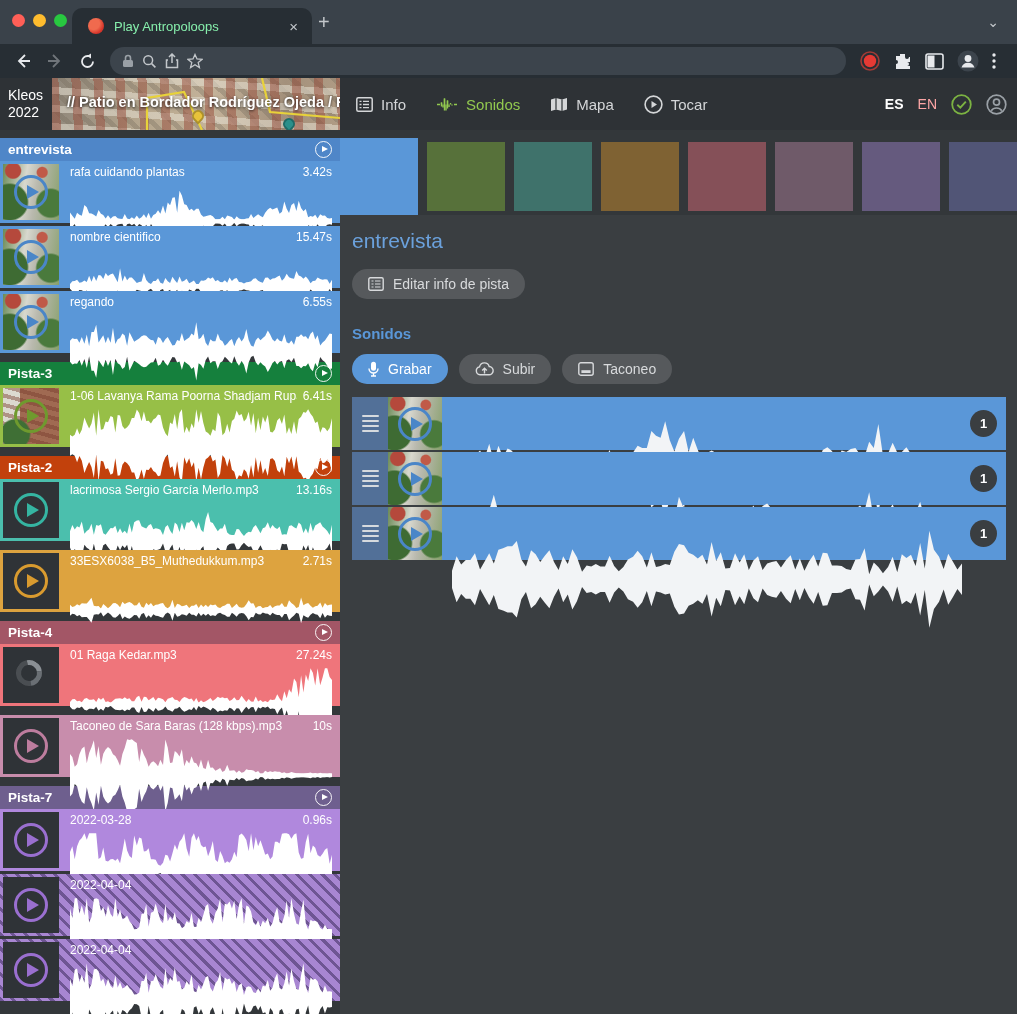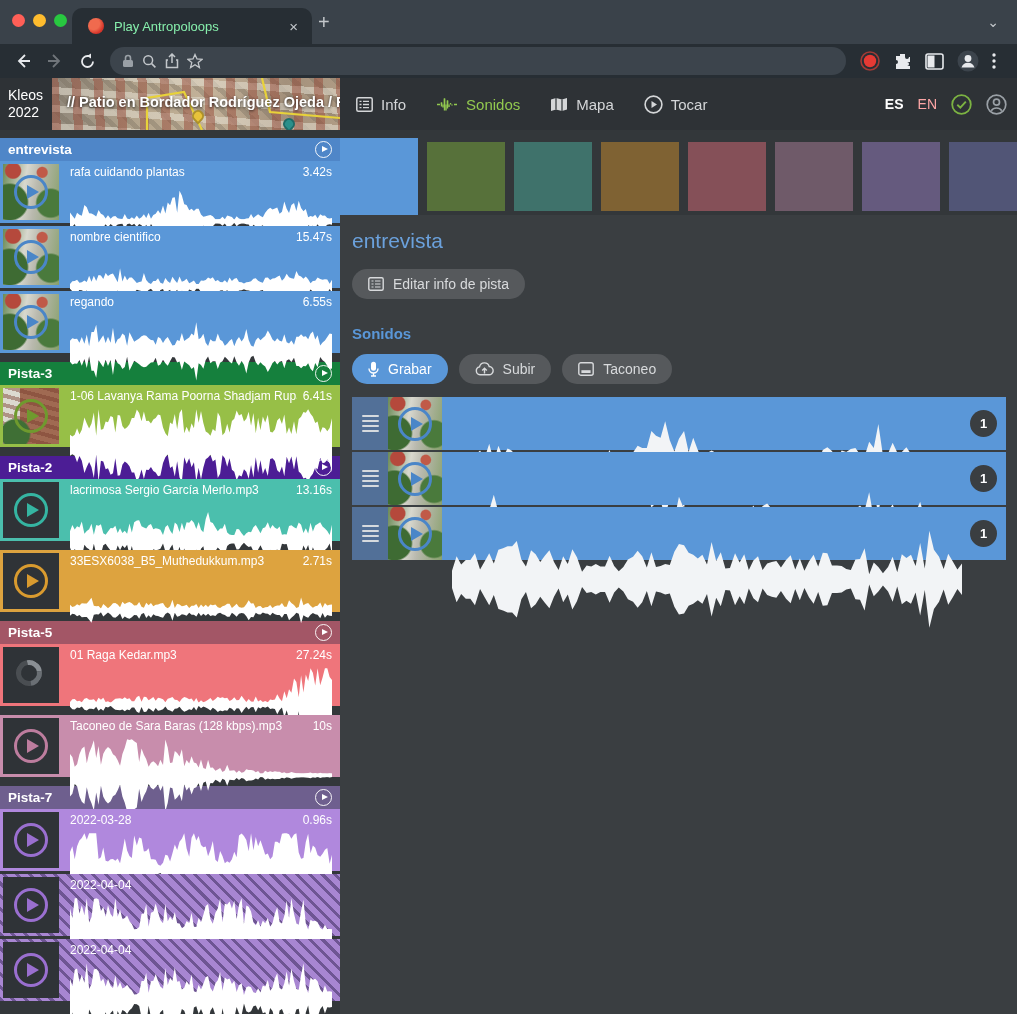--- a/index.html
+++ b/index.html
@@ -357,21 +357,21 @@
               <div class="wave">
                 <svg viewBox="0 0 100 30" preserveAspectRatio="none">
                   <polygon points="0.0,11.0 0.9,11.6 1.8,11.0 2.7,8.5 3.6,10.9 4.5,9.1 5.5,4.4 6.4,6.7 7.3,8.6 8.2,6.7 9.1,2.5 10.0,11.4 10.9,1.2 11.8,9.1 12.7,8.8 13.6,5.9 14.5,6.2 15.5,3.8 16.4,4.3 17.3,10.1 18.2,3.4 19.1,3.6 20.0,7.6 20.9,8.8 21.8,8.1 22.7,7.0 23.6,4.6 24.5,4.6 25.5,1.3 26.4,2.7 27.3,5.8 28.2,2.1 29.1,5.7 30.0,5.6 30.9,6.7 31.8,5.2 32.7,4.6 33.6,3.2 34.5,3.5 35.5,8.2 36.4,10.4 37.3,11.5 38.2,6.3 39.1,7.0 40.0,3.1 40.9,8.9 41.8,2.7 42.7,1.2 43.6,10.4 44.5,7.9 45.5,10.1 46.4,6.6 47.3,8.5 48.2,1.2 49.1,6.4 50.0,1.9 50.9,6.5 51.8,9.7 52.7,10.3 53.6,11.4 54.5,8.8 55.5,9.6 56.4,2.5 57.3,4.1 58.2,11.2 59.1,10.1 60.0,6.8 60.9,10.1 61.8,5.7 62.7,4.9 63.6,1.7 64.5,3.6 65.5,3.1 66.4,5.9 67.3,4.9 68.2,2.2 69.1,7.5 70.0,2.7 70.9,10.4 71.8,4.5 72.7,9.3 73.6,4.0 74.5,6.3 75.5,3.3 76.4,9.8 77.3,10.1 78.2,9.0 79.1,5.5 80.0,4.6 80.9,6.9 81.8,3.2 82.7,10.6 83.6,8.1 84.5,10.7 85.5,5.8 86.4,10.8 87.3,5.0 88.2,4.1 89.1,2.3 90.0,2.6 90.9,1.2 91.8,3.0 92.7,4.1 93.6,6.5 94.5,5.9 95.5,10.2 96.4,8.1 97.3,8.4 98.2,9.6 99.1,8.4 100.0,4.7 100.0,25.3 99.1,21.6 98.2,20.4 97.3,21.6 96.4,21.9 95.5,19.8 94.5,24.1 93.6,23.5 92.7,25.9 91.8,27.0 90.9,28.8 90.0,27.4 89.1,27.7 88.2,25.9 87.3,25.0 86.4,19.2 85.5,24.2 84.5,19.3 83.6,21.9 82.7,19.4 81.8,26.8 80.9,23.1 80.0,25.4 79.1,24.5 78.2,21.0 77.3,19.9 76.4,20.2 75.5,26.7 74.5,23.7 73.6,26.0 72.7,20.7 71.8,25.5 70.9,19.6 70.0,27.3 69.1,22.5 68.2,27.8 67.3,25.1 66.4,24.1 65.5,26.9 64.5,26.4 63.6,28.3 62.7,25.1 61.8,24.3 60.9,19.9 60.0,23.2 59.1,19.9 58.2,18.8 57.3,25.9 56.4,27.5 55.5,20.4 54.5,21.2 53.6,18.6 52.7,19.7 51.8,20.3 50.9,23.5 50.0,28.1 49.1,23.6 48.2,28.8 47.3,21.5 46.4,23.4 45.5,19.9 44.5,22.1 43.6,19.6 42.7,28.8 41.8,27.3 40.9,21.1 40.0,26.9 39.1,23.0 38.2,23.7 37.3,18.5 36.4,19.6 35.5,21.8 34.5,26.5 33.6,26.8 32.7,25.4 31.8,24.8 30.9,23.3 30.0,24.4 29.1,24.3 28.2,27.9 27.3,24.2 26.4,27.3 25.5,28.7 24.5,25.4 23.6,25.4 22.7,23.0 21.8,21.9 20.9,21.2 20.0,22.4 19.1,26.4 18.2,26.6 17.3,19.9 16.4,25.7 15.5,26.2 14.5,23.8 13.6,24.1 12.7,21.2 11.8,20.9 10.9,28.8 10.0,18.6 9.1,27.5 8.2,23.3 7.3,21.4 6.4,23.3 5.5,25.6 4.5,20.9 3.6,19.1 2.7,21.5 1.8,19.0 0.9,18.4 0.0,19.0" fill="#ffffff"></polygon>
                   <rect x="0" y="14.3" width="100" height="1.4" fill="#ffffff"></rect>
                 </svg>
               </div>
             </div>
           </div>
         </div>
         <div class="section">
-          <div class="sec-head" style="background: #4c1d95;">
+          <div class="sec-head" style="background: #c2410c;">
             <span>Pista-2</span>
             <span class="sp"></span>
             <span class="playring"></span>
           </div>
           <div class="clip" style="background: rgb(75, 191, 173);">
             <div class="thumb">
               <span class="overlayplay" style="border-color: rgb(53, 181, 162); color: rgb(53, 181, 162);"></span>
             </div>
             <div class="clip-body">
               <div class="clip-top">
@@ -401,21 +401,21 @@
                 <svg viewBox="0 0 100 30" preserveAspectRatio="none">
                   <polygon points="0.0,12.9 0.9,13.7 1.8,13.5 2.7,12.7 3.6,13.2 4.5,12.3 5.5,12.4 6.4,12.4 7.3,11.4 8.2,10.2 9.1,13.3 10.0,13.5 10.9,13.4 11.8,14.3 12.7,12.6 13.6,13.4 14.5,14.2 15.5,13.4 16.4,12.3 17.3,12.2 18.2,12.8 19.1,13.8 20.0,11.7 20.9,12.6 21.8,12.1 22.7,11.8 23.6,12.3 24.5,13.2 25.5,13.1 26.4,11.8 27.3,13.6 28.2,14.0 29.1,12.1 30.0,13.1 30.9,12.2 31.8,13.5 32.7,12.9 33.6,12.8 34.5,12.4 35.5,12.2 36.4,13.6 37.3,14.2 38.2,13.5 39.1,11.0 40.0,14.1 40.9,12.5 41.8,12.8 42.7,13.5 43.6,13.3 44.5,12.9 45.5,14.1 46.4,13.3 47.3,13.3 48.2,12.6 49.1,14.1 50.0,12.8 50.9,13.7 51.8,12.9 52.7,13.7 53.6,12.8 54.5,13.1 55.5,12.8 56.4,13.8 57.3,14.1 58.2,13.5 59.1,13.2 60.0,12.5 60.9,12.5 61.8,14.1 62.7,13.4 63.6,12.5 64.5,13.7 65.5,14.0 66.4,13.8 67.3,12.7 68.2,11.2 69.1,12.4 70.0,12.3 70.9,14.1 71.8,13.5 72.7,13.4 73.6,14.2 74.5,13.8 75.5,13.7 76.4,13.0 77.3,14.1 78.2,13.5 79.1,13.2 80.0,13.2 80.9,12.2 81.8,13.6 82.7,13.6 83.6,11.2 84.5,12.2 85.5,13.0 86.4,14.1 87.3,13.7 88.2,10.1 89.1,13.1 90.0,12.5 90.9,12.2 91.8,13.3 92.7,14.0 93.6,13.5 94.5,13.3 95.5,12.0 96.4,14.0 97.3,12.2 98.2,13.2 99.1,12.9 100.0,12.8 100.0,17.2 99.1,17.1 98.2,16.8 97.3,17.8 96.4,16.0 95.5,18.0 94.5,16.7 93.6,16.5 92.7,16.0 91.8,16.7 90.9,17.8 90.0,17.5 89.1,16.9 88.2,19.9 87.3,16.3 86.4,15.9 85.5,17.0 84.5,17.8 83.6,18.8 82.7,16.4 81.8,16.4 80.9,17.8 80.0,16.8 79.1,16.8 78.2,16.5 77.3,15.9 76.4,17.0 75.5,16.3 74.5,16.2 73.6,15.8 72.7,16.6 71.8,16.5 70.9,15.9 70.0,17.7 69.1,17.6 68.2,18.8 67.3,17.3 66.4,16.2 65.5,16.0 64.5,16.3 63.6,17.5 62.7,16.6 61.8,15.9 60.9,17.5 60.0,17.5 59.1,16.8 58.2,16.5 57.3,15.9 56.4,16.2 55.5,17.2 54.5,16.9 53.6,17.2 52.7,16.3 51.8,17.1 50.9,16.3 50.0,17.2 49.1,15.9 48.2,17.4 47.3,16.7 46.4,16.7 45.5,15.9 44.5,17.1 43.6,16.7 42.7,16.5 41.8,17.2 40.9,17.5 40.0,15.9 39.1,19.0 38.2,16.5 37.3,15.8 36.4,16.4 35.5,17.8 34.5,17.6 33.6,17.2 32.7,17.1 31.8,16.5 30.9,17.8 30.0,16.9 29.1,17.9 28.2,16.0 27.3,16.4 26.4,18.2 25.5,16.9 24.5,16.8 23.6,17.7 22.7,18.2 21.8,17.9 20.9,17.4 20.0,18.3 19.1,16.2 18.2,17.2 17.3,17.8 16.4,17.7 15.5,16.6 14.5,15.8 13.6,16.6 12.7,17.4 11.8,15.7 10.9,16.6 10.0,16.5 9.1,16.7 8.2,19.8 7.3,18.6 6.4,17.6 5.5,17.6 4.5,17.7 3.6,16.8 2.7,17.3 1.8,16.5 0.9,16.3 0.0,17.1" fill="#ffffff"></polygon>
                   <rect x="0" y="14.3" width="100" height="1.4" fill="#ffffff"></rect>
                 </svg>
               </div>
             </div>
           </div>
         </div>
         <div class="section">
           <div class="sec-head" style="background: rgb(163, 86, 102);">
-            <span>Pista-5</span>
+            <span>Pista-4</span>
             <span class="sp"></span>
             <span class="playring"></span>
           </div>
           <div class="clip" style="background: rgb(239, 117, 123);">
             <div class="thumb">
               <span class="spinner"></span>
             </div>
             <div class="clip-body">
               <div class="clip-top">
                 <span class="clip-name">01 Raga Kedar.mp3</span>

